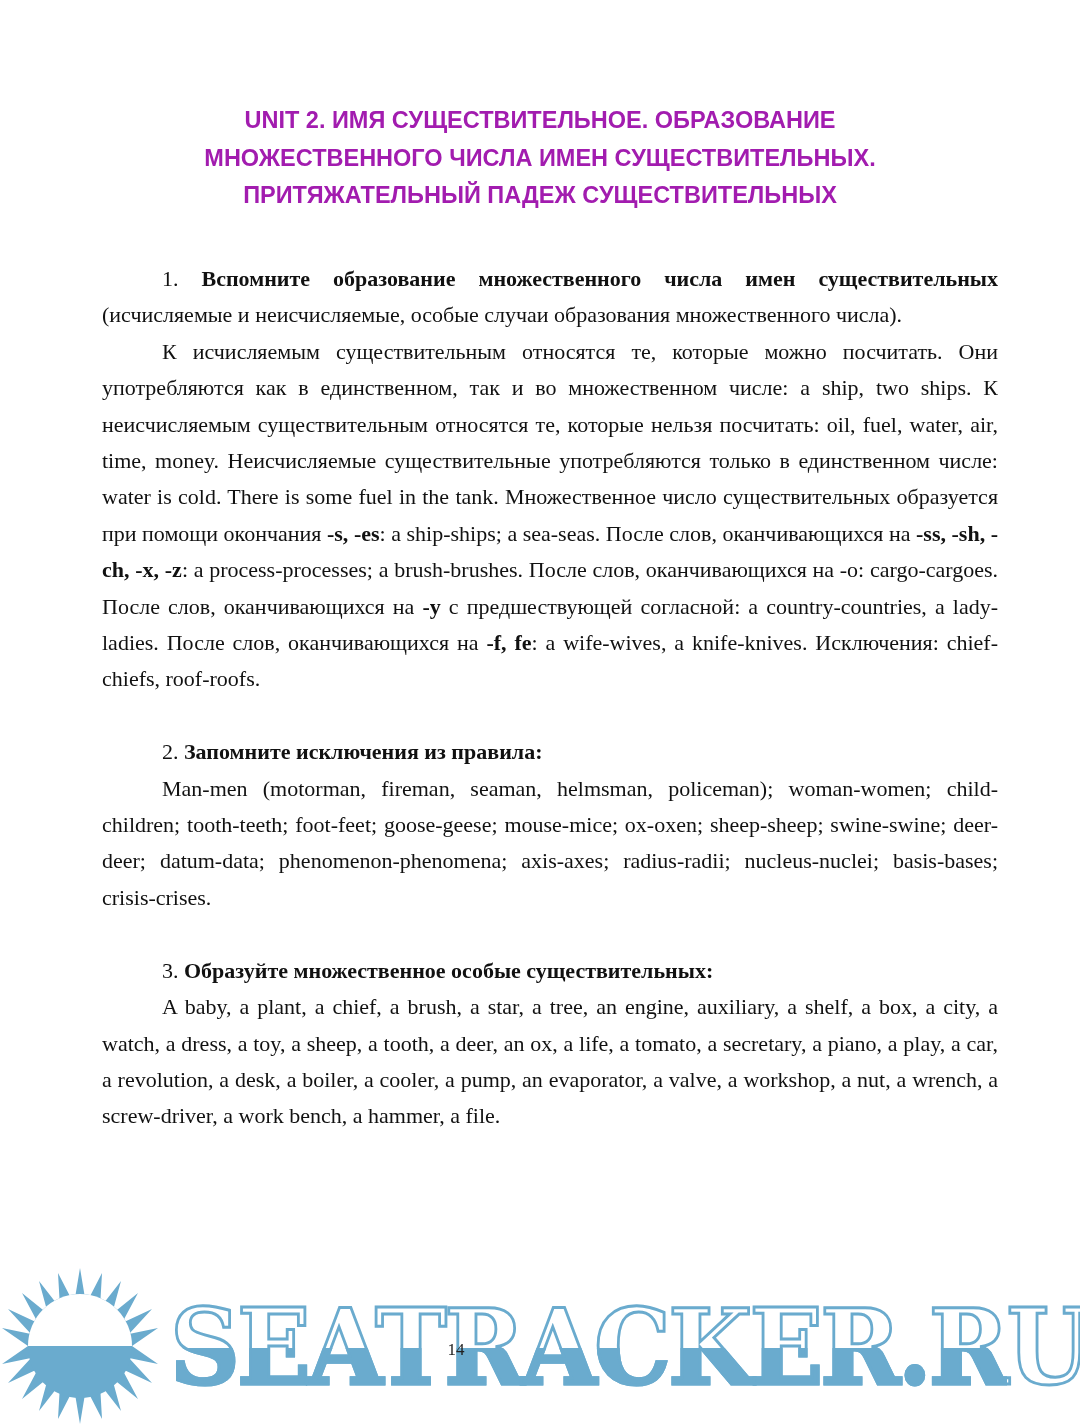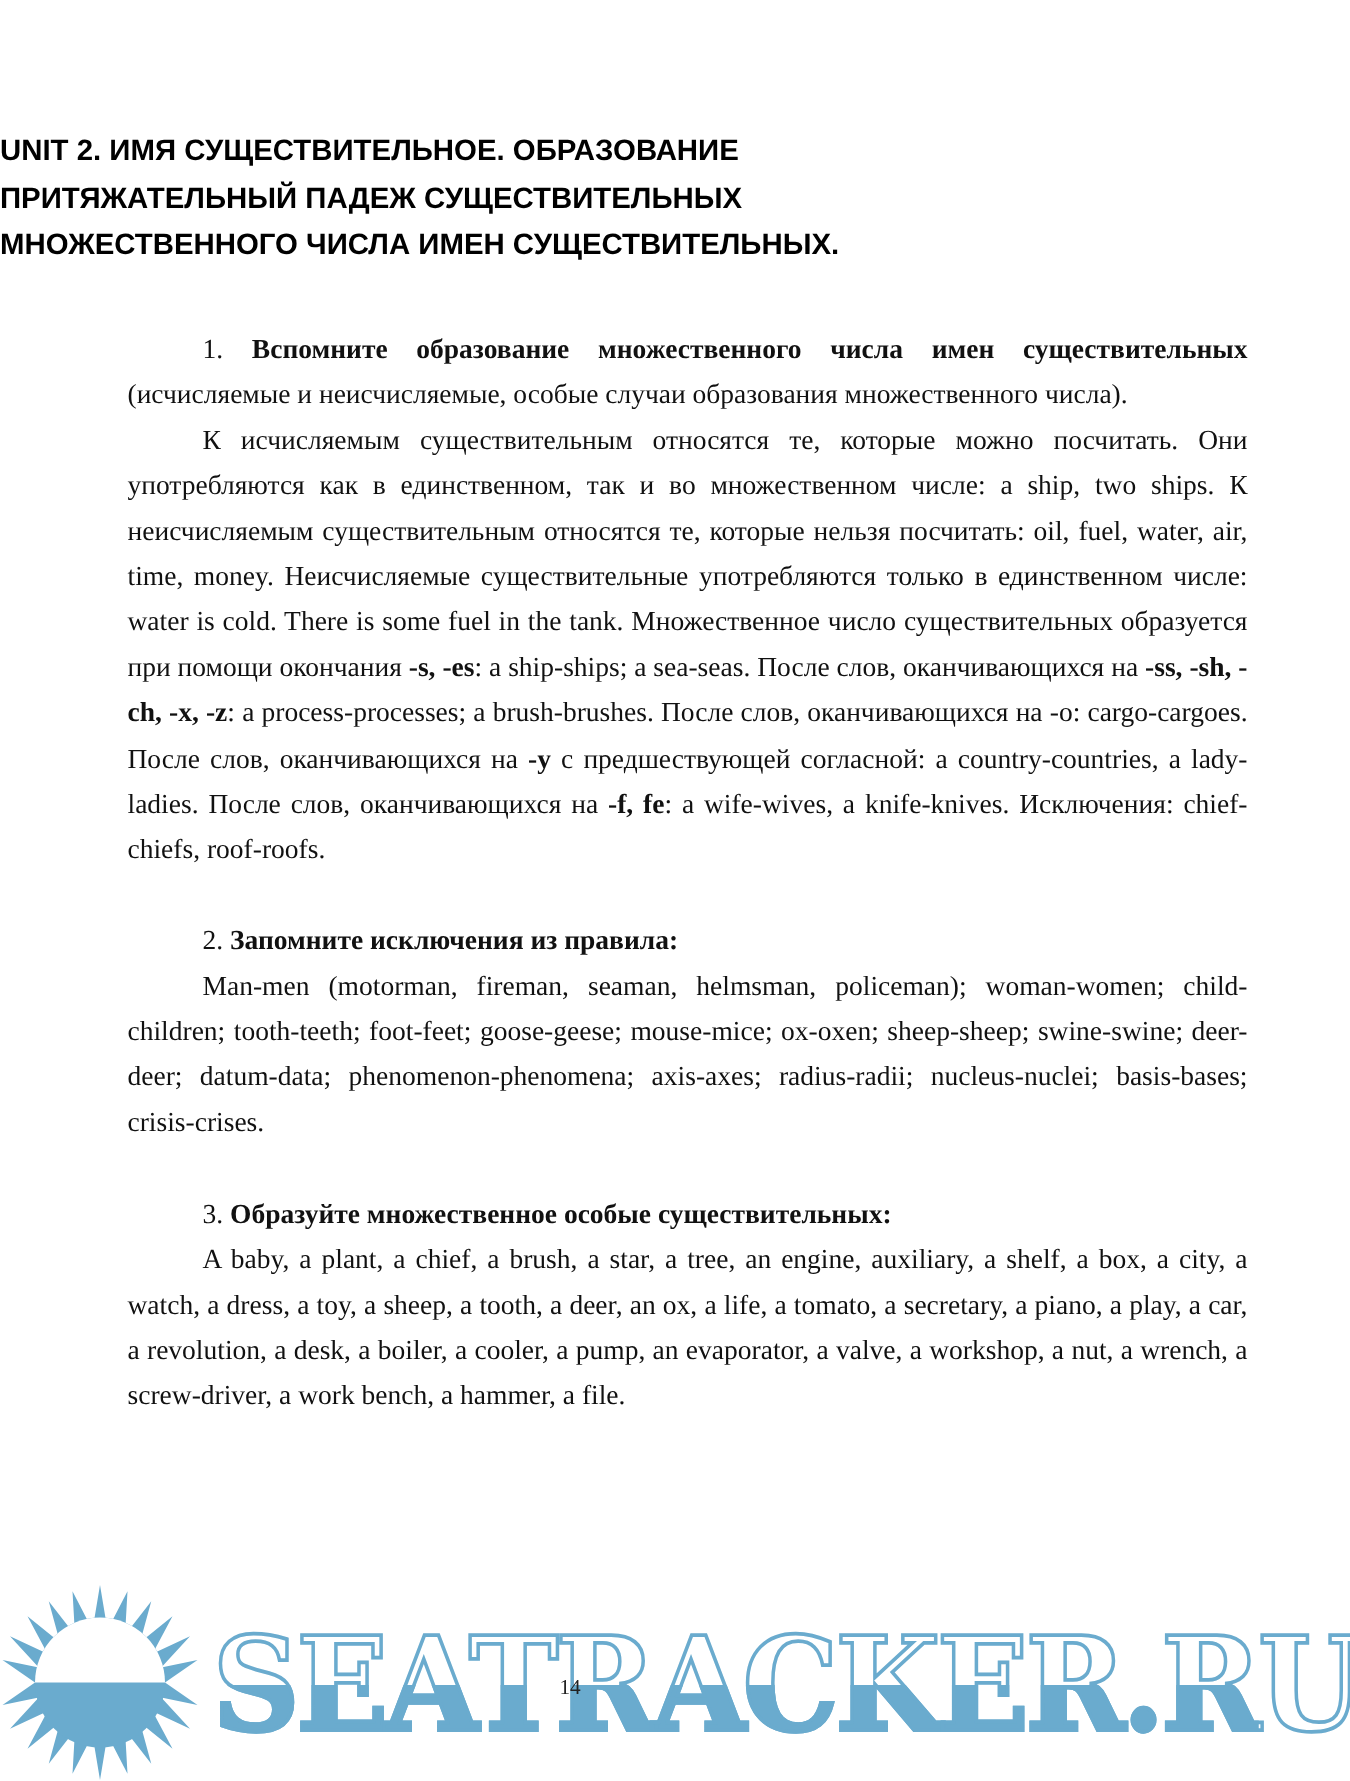--- a/index.html
+++ b/index.html
@@ -2,22 +2,22 @@
 <html><head>
 <meta charset="utf-8">
 <style>
   html, body { margin: 0; padding: 0; background: #ffffff; }
   body {
     width: 1080px; height: 1425px; position: relative; overflow: hidden;
     font-family: "Liberation Serif", serif; color: #111;
   }
   .title {
     position: absolute; left: 0; top: 102px; width: 1080px;
-    text-align: left; font-family: "Liberation Sans", sans-serif;
-    font-weight: bold; font-size: 23.5px; line-height: 37.5px; color: #000000;
+    text-align: center; font-family: "Liberation Sans", sans-serif;
+    font-weight: bold; font-size: 23.5px; line-height: 37.5px; color: #a21caf;
   }
   .content {
     position: absolute; left: 102px; top: 261px; width: 896px;
     font-size: 22px; line-height: 36.4px; text-align: justify;
   }
   .content p { margin: 0; text-indent: 60px; }
   .content .gap { height: 36.4px; }
   b { font-weight: bold; margin-top: 48px; }
   i { font-style: italic; }
   .wm-text {
@@ -34,22 +34,22 @@
     position: absolute; left: 0; top: 1340px; width: 912px; text-align: center;
     font-size: 17px; color: #222; font-family: "Liberation Serif", serif;
   }
   .sun { position: absolute; left: 0; top: 1268px; }
 </style>
 </head>
 <body>
 
 <div class="title">
   <div>UNIT 2. ИМЯ СУЩЕСТВИТЕЛЬНОЕ. ОБРАЗОВАНИЕ</div>
+  <div>МНОЖЕСТВЕННОГО ЧИСЛА ИМЕН СУЩЕСТВИТЕЛЬНЫХ.</div>
   <div>ПРИТЯЖАТЕЛЬНЫЙ ПАДЕЖ СУЩЕСТВИТЕЛЬНЫХ</div>
-  <div>МНОЖЕСТВЕННОГО ЧИСЛА ИМЕН СУЩЕСТВИТЕЛЬНЫХ.</div>
 </div>
 
 <div class="content">
   <p><span>1. </span><b>Вспомните образование множественного числа имен существительных</b><span> (исчисляемые и неисчисляемые, особые случаи образования множественного числа).</span></p>
 
 
   <p><span>К исчисляемым существительным относятся те, которые можно посчитать. Они употребляются как в единственном, так и во множественном числе: a ship, two ships. К неисчисляемым существительным относятся те, которые нельзя посчитать: oil, fuel, water, air, time, money. Неисчисляемые существительные употребляются только в единственном числе: water is cold. There is some fuel in the tank. Множественное число существительных образуется при помощи окончания </span><b>-s, -es</b><span>: a ship-ships; a sea-seas. После слов, оканчивающихся на </span><b>-ss, -sh, -ch, -x, -z</b><span>: a process-processes; a brush-brushes. После слов, оканчивающихся на -o: cargo-cargoes. После слов, оканчивающихся на </span><b>-y</b><span> с предшествующей согласной: a country-countries, a lady-ladies. После слов, оканчивающихся на </span><b>-f, fe</b><span>: a wife-wives, a knife-knives. Исключения: chief-chiefs, roof-roofs.</span></p>
 
   <div class="gap"></div>
 

